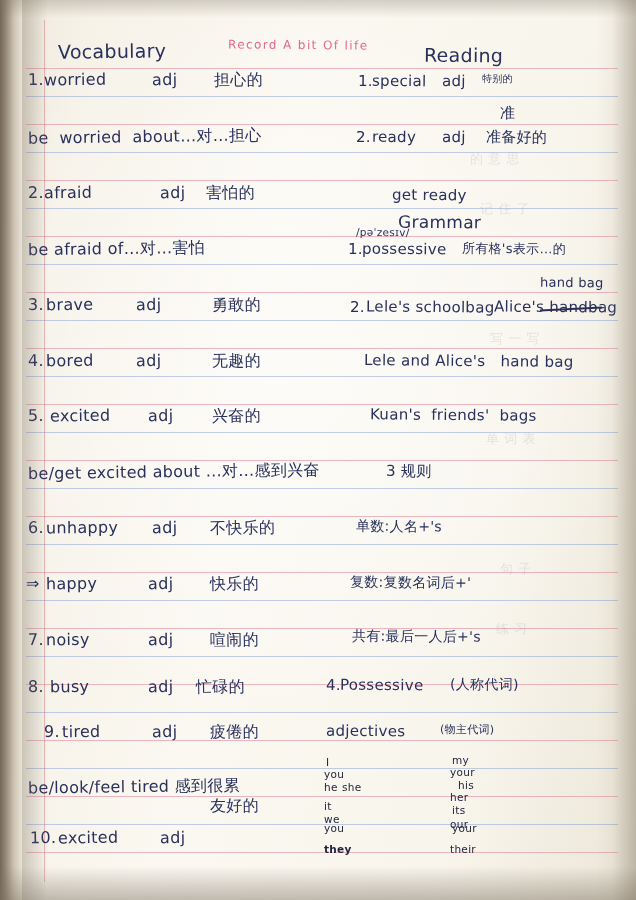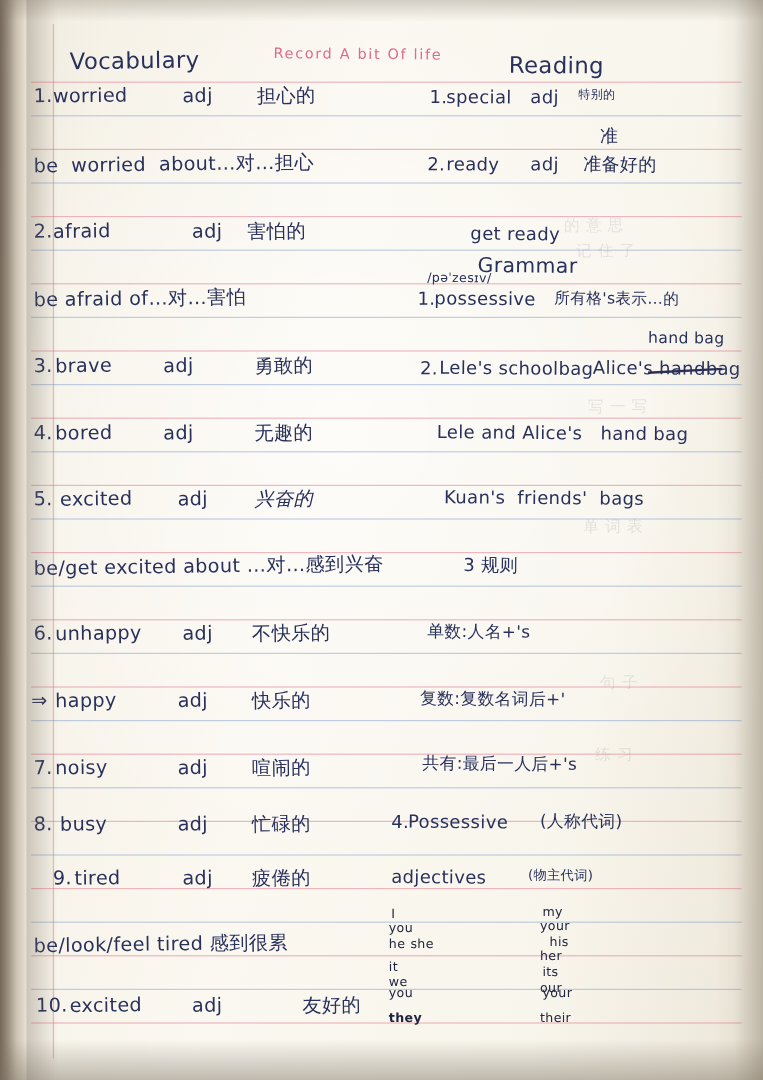--- a/index.html
+++ b/index.html
@@ -156,21 +156,21 @@
     <div class="rule blue" style="top:684px"></div>
     <div class="rule pink" style="top:712px"></div>
     <div class="rule blue" style="top:740px"></div>
     <div class="rule pink" style="top:768px"></div>
     <div class="rule blue" style="top:796px"></div>
     <div class="rule pink" style="top:824px"></div>
   </div>
 
   <div id="margin-line"></div>
 
-  <div class="ghost" style="left:470px; top:150px;margin-top:29px;">的  意  思</div>
+  <div class="ghost" style="left:470px; top:150px;">的  意  思</div>
   <div class="ghost" style="left:480px; top:200px;">记 住 了</div>
   <div class="ghost" style="left:490px; top:330px;">写 一 写</div>
   <div class="ghost" style="left:486px; top:430px;">单 词 表</div>
   <div class="ghost" style="left:500px; top:560px;">句 子</div>
   <div class="ghost" style="left:496px; top:620px;">练 习</div>
 
   <div class="hw pen-pink sm r3" style="left:228px; top:38px; letter-spacing:1.4px; font-size:12px;">Record A bit Of life</div>
 
   <div class="hw pen-blue lg r1" style="left:58px; top:40px; font-size:19px;">Vocabulary</div>
 
@@ -196,21 +196,21 @@
   <div class="hw pen-blue cn r1" style="left:212px; top:295px;">勇敢的</div>
 
   <div class="hw pen-blue r1" style="left:28px; top:351px;">4.</div>
   <div class="hw pen-blue r1" style="left:46px; top:351px;">bored</div>
   <div class="hw pen-blue r1" style="left:136px; top:351px;">adj</div>
   <div class="hw pen-blue cn r1" style="left:212px; top:351px;">无趣的</div>
 
   <div class="hw pen-blue r1" style="left:28px; top:406px;">5.</div>
   <div class="hw pen-blue r1" style="left:50px; top:406px;">excited</div>
   <div class="hw pen-blue r1" style="left:148px; top:406px;">adj</div>
-  <div class="hw pen-blue cn r1" style="left:212px; top:406px;font-style:italic;">兴奋的</div>
+  <div class="hw pen-blue cn r1" style="left:212px; top:406px;">兴奋的</div>
 
   <div class="hw pen-blue r1" style="left:28px; top:462px;">be/get excited about …对…感到兴奋</div>
 
   <div class="hw pen-blue r1" style="left:28px; top:518px;">6.</div>
   <div class="hw pen-blue r1" style="left:46px; top:518px;">unhappy</div>
   <div class="hw pen-blue r1" style="left:152px; top:518px;">adj</div>
   <div class="hw pen-blue cn r1" style="left:210px; top:518px;text-align:center;">不快乐的</div>
 
   <div class="hw pen-blue r1" style="left:26px; top:574px;">⇒</div>
   <div class="hw pen-blue r1" style="left:46px; top:574px;">happy</div>
@@ -218,33 +218,33 @@
   <div class="hw pen-blue cn r1" style="left:210px; top:574px;">快乐的</div>
 
   <div class="hw pen-blue r1" style="left:28px; top:630px;">7.</div>
   <div class="hw pen-blue r1" style="left:46px; top:630px;">noisy</div>
   <div class="hw pen-blue r1" style="left:148px; top:630px;">adj</div>
   <div class="hw pen-blue cn r1" style="left:210px; top:630px;">喧闹的</div>
 
   <div class="hw pen-blue r1" style="left:28px; top:677px;">8.</div>
   <div class="hw pen-blue r1" style="left:50px; top:677px;">busy</div>
   <div class="hw pen-blue r1" style="left:148px; top:677px;">adj</div>
-  <div class="hw pen-blue cn r1" style="left:210px; top:677px;">忙碌的</div>
+  <div class="hw pen-blue cn r1" style="left:196px; top:677px;">忙碌的</div>
 
   <div class="hw pen-blue r1" style="left:44px; top:722px;">9.</div>
   <div class="hw pen-blue r1" style="left:62px; top:722px;">tired</div>
   <div class="hw pen-blue r1" style="left:152px; top:722px;">adj</div>
   <div class="hw pen-blue cn r1" style="left:210px; top:722px;">疲倦的</div>
 
   <div class="hw pen-blue r1" style="left:28px; top:777px;">be/look/feel tired 感到很累</div>
 
   <div class="hw pen-blue r1" style="left:30px; top:828px;">10.</div>
   <div class="hw pen-blue r1" style="left:58px; top:828px;">excited</div>
   <div class="hw pen-blue r1" style="left:160px; top:828px;">adj</div>
-  <div class="hw pen-blue cn r1" style="left:210px; top:828px;margin-left:42px;">友好的</div>
+  <div class="hw pen-blue cn r1" style="left:210px; top:796px;">友好的</div>
 
   <div class="hw pen-blue r3" style="left:358px; top:72px; font-size:15px;">1.</div>
   <div class="hw pen-blue r3" style="left:372px; top:72px; font-size:15px;">special</div>
   <div class="hw pen-blue r3" style="left:442px; top:72px; font-size:15px;">adj</div>
   <div class="hw pen-blue cn r3" style="left:482px; top:72px; font-size:10px;">特别的</div>
 
   <div class="hw pen-blue r3" style="left:356px; top:128px; font-size:15px;">2.</div>
   <div class="hw pen-blue r3" style="left:372px; top:128px; font-size:15px;">ready</div>
   <div class="hw pen-blue r3" style="left:442px; top:128px; font-size:15px;">adj</div>
   <div class="hw pen-blue cn r3" style="left:486px; top:128px; font-size:15px;">准备好的</div>

